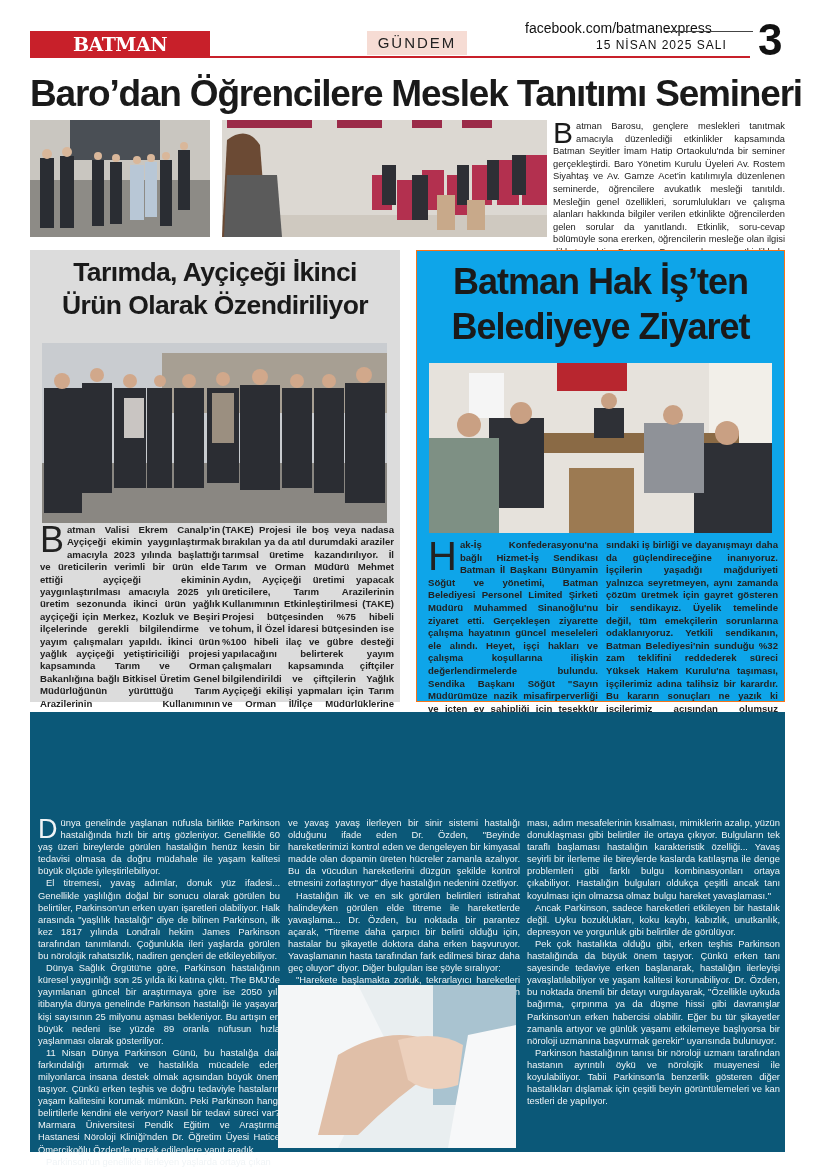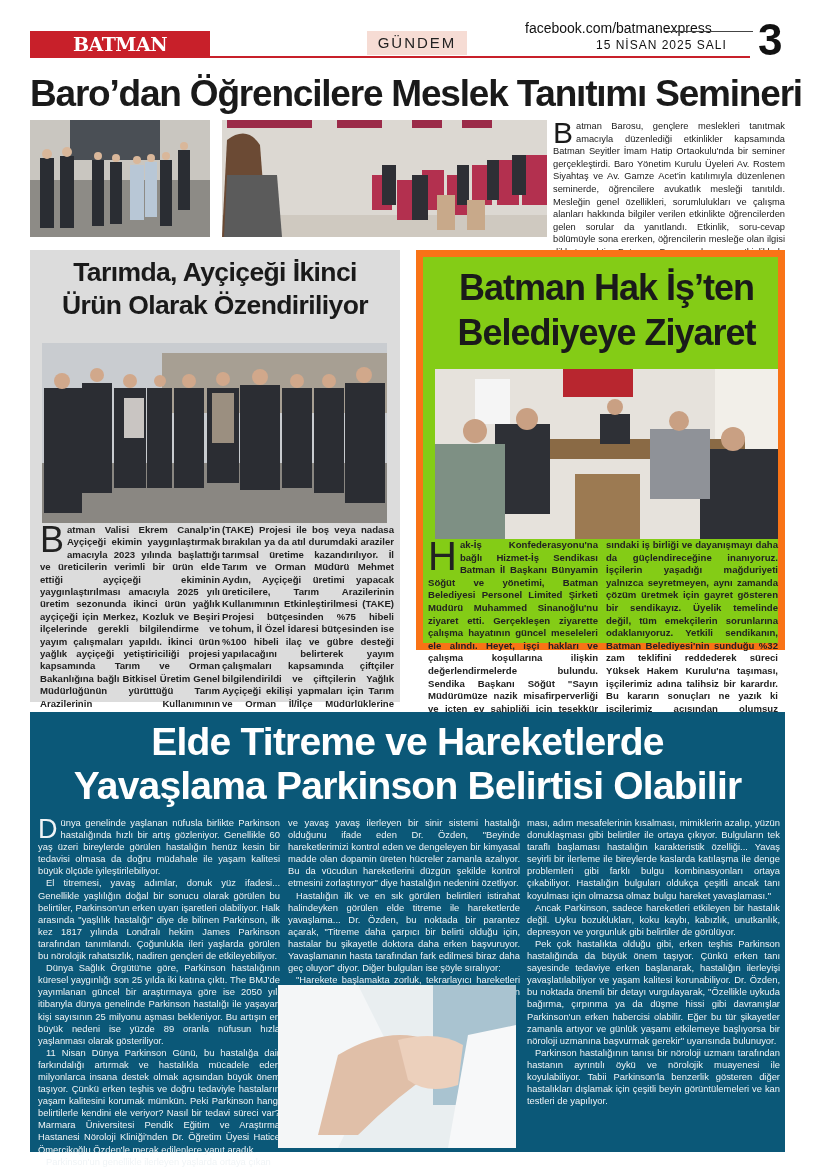--- a/index.html
+++ b/index.html
@@ -30,21 +30,21 @@
                text-align: justify; }
   .dropcap { float: left; font-size: 30px; line-height: 24px; margin: 1px 3px 0 0; font-weight: normal; }
 
   
   .tarim-box { position: absolute; left: 30px; top: 250px; width: 370px; height: 452px; background: #dcdcdc; }
   .tarim-title { position: absolute; left: 0; top: 6px; width: 370px; text-align: center; font-size: 26.5px;
                  font-weight: bold; line-height: 33px; letter-spacing: -0.6px; }
   .tarim-col { position: absolute; top: 524px; width: 180px; font-size: 9.6px; line-height: 12.4px; text-align: justify; font-weight: bold; color: #222; }
 
   
-  .hak-box { position: absolute; left: 416px; top: 250px; width: 369px; height: 400px; border: 7px solid #f97316; background: #84cc16; }
+  .hak-box { position: absolute; left: 416px; top: 250px; width: 369px; height: 452px; border: 1px solid #f97316; background: #0ea5e9; }
   .hak-title { position: absolute; left: 0; top: 8px; width: 367px; text-align: center; font-size: 36px;
                font-weight: bold; line-height: 45px; letter-spacing: -1px; }
   .hak-col { position: absolute; top: 539px; width: 170px; font-size: 9.6px; line-height: 12.6px; text-align: justify; font-weight: bold; color: #222; }
 
   
   .park { position: absolute; left: 30px; top: 712px; width: 755px; height: 440px; background: #0b5878; color: #fff; }
   .park-title { position: absolute; left: 0; top: 8px; width: 755px; text-align: center; font-size: 39px;
                 font-weight: bold; line-height: 44px; letter-spacing: -0.8px; }
   .park-col { position: absolute; font-size: 9.4px; line-height: 12.1px; text-align: justify; color: #f0f4f6; }
   .park-col p { text-indent: 8px; }
@@ -208,24 +208,20 @@
         </g>
     </svg>
   </div>
 </div>
 <div class="hak-col" style="left:428px;">
   <span class="dropcap" style="font-size:40px;line-height:33px;">H</span><span>ak-İş Konfederasyonu'na bağlı Hizmet-İş Sendikası Batman İl Başkanı Bünyamin Söğüt ve yönetimi, Batman Belediyesi Personel Limited Şirketi Müdürü Muhammed Sinanoğlu'nu ziyaret etti. Gerçekleşen ziyarette çalışma hayatının güncel meseleleri ele alındı. Heyet, işçi hakları ve çalışma koşullarına ilişkin değerlendirmelerde bulundu. Sendika Başkanı Söğüt "Sayın Müdürümüze nazik misafirperverliği ve içten ev sahipliği için teşekkür ederiz. Bu anlamlı ziyaretin, kurumlarımız ara-</span>
 </div>
 <div class="hak-col" style="left:606px;width:172px;">sındaki iş birliği ve dayanışmayı daha da güçlendireceğine inanıyoruz. İşçilerin yaşadığı mağduriyeti yalnızca seyretmeyen, aynı zamanda çözüm üretmek için gayret gösteren bir sendikayız. Üyelik temelinde değil, tüm emekçilerin sorunlarına odaklanıyoruz. Yetkili sendikanın, Batman Belediyesi'nin sunduğu %32 zam teklifini reddederek süreci Yüksek Hakem Kurulu'na taşıması, işçilerimiz adına talihsiz bir karardır. Bu kararın sonuçları ne yazık ki işçilerimiz açısından olumsuz olmuştur" dedi.</div>
 
 <div class="park">
-  <div class="park-title">
-    <div>Elde Titreme ve Hareketlerde</div>
-    <div>Yavaşlama Parkinson Belirtisi Olabilir</div>
-  </div>
 
   <div class="park-col" style="left:8px;top:105px;width:242px;">
     <p class="first"><span class="dropcap-w">D</span><span>ünya genelinde yaşlanan nüfusla birlikte Parkinson hastalığında hızlı bir artış gözleniyor. Genellikle 60 yaş üzeri bireylerde görülen hastalığın henüz kesin bir tedavisi olmasa da doğru müdahale ile yaşam kalitesi büyük ölçüde iyileştirilebiliyor.</span></p>
     <p>El titremesi, yavaş adımlar, donuk yüz ifadesi... Genellikle yaşlılığın doğal bir sonucu olarak görülen bu belirtiler, Parkinson'un erken uyarı işaretleri olabiliyor. Halk arasında "yaşlılık hastalığı" diye de bilinen Parkinson, ilk kez 1817 yılında Londralı hekim James Parkinson tarafından tanımlandı. Çoğunlukla ileri yaşlarda görülen bu nörolojik rahatsızlık, nadiren gençleri de etkileyebiliyor.</p>
     <p>Dünya Sağlık Örgütü'ne göre, Parkinson hastalığının küresel yaygınlığı son 25 yılda iki katına çıktı. The BMJ'de yayımlanan güncel bir araştırmaya göre ise 2050 yılı itibanyla dünya genelinde Parkinson hastalığı ile yaşayan kişi sayısının 25 milyonu aşması bekleniyor. Bu artışın en büyük nedeni ise yüzde 89 oranla nüfusun hızla yaşlanması olarak gösteriliyor.</p>
     <p>11 Nisan Dünya Parkinson Günü, bu hastalığa dair farkındalığı artırmak ve hastalıkla mücadele eden milyonlarca insana destek olmak açısından büyük önem taşıyor. Çünkü erken teşhis ve doğru tedaviyle hastaların yaşam kalitesini korumak mümkün. Peki Parkinson hangi belirtilerle kendini ele veriyor? Nasıl bir tedavi süreci var? Marmara Üniversitesi Pendik Eğitim ve Araştırma Hastanesi Nöroloji Kliniği'nden Dr. Öğretim Üyesi Hatice Ömercikoğlu Özden'le merak edilenlere yanıt aradık.</p>
     <p>Parkinson'un genellikle ilerleyen yaşlarda ortaya çıkan</p>
   </div>
 
   <div class="park-col" style="left:258px;top:105px;width:232px;">

